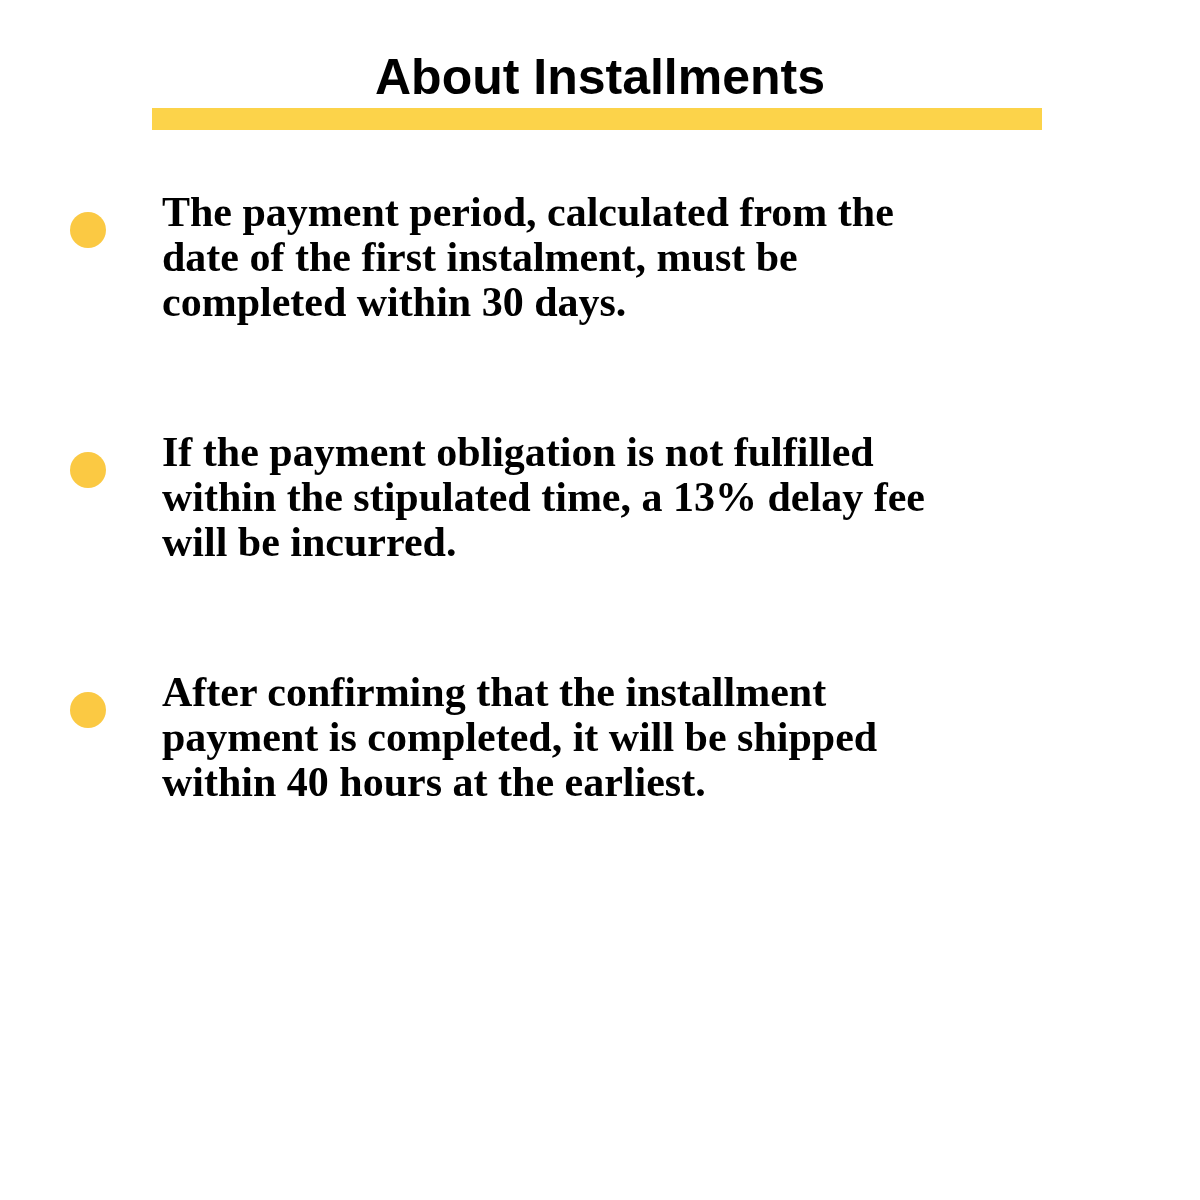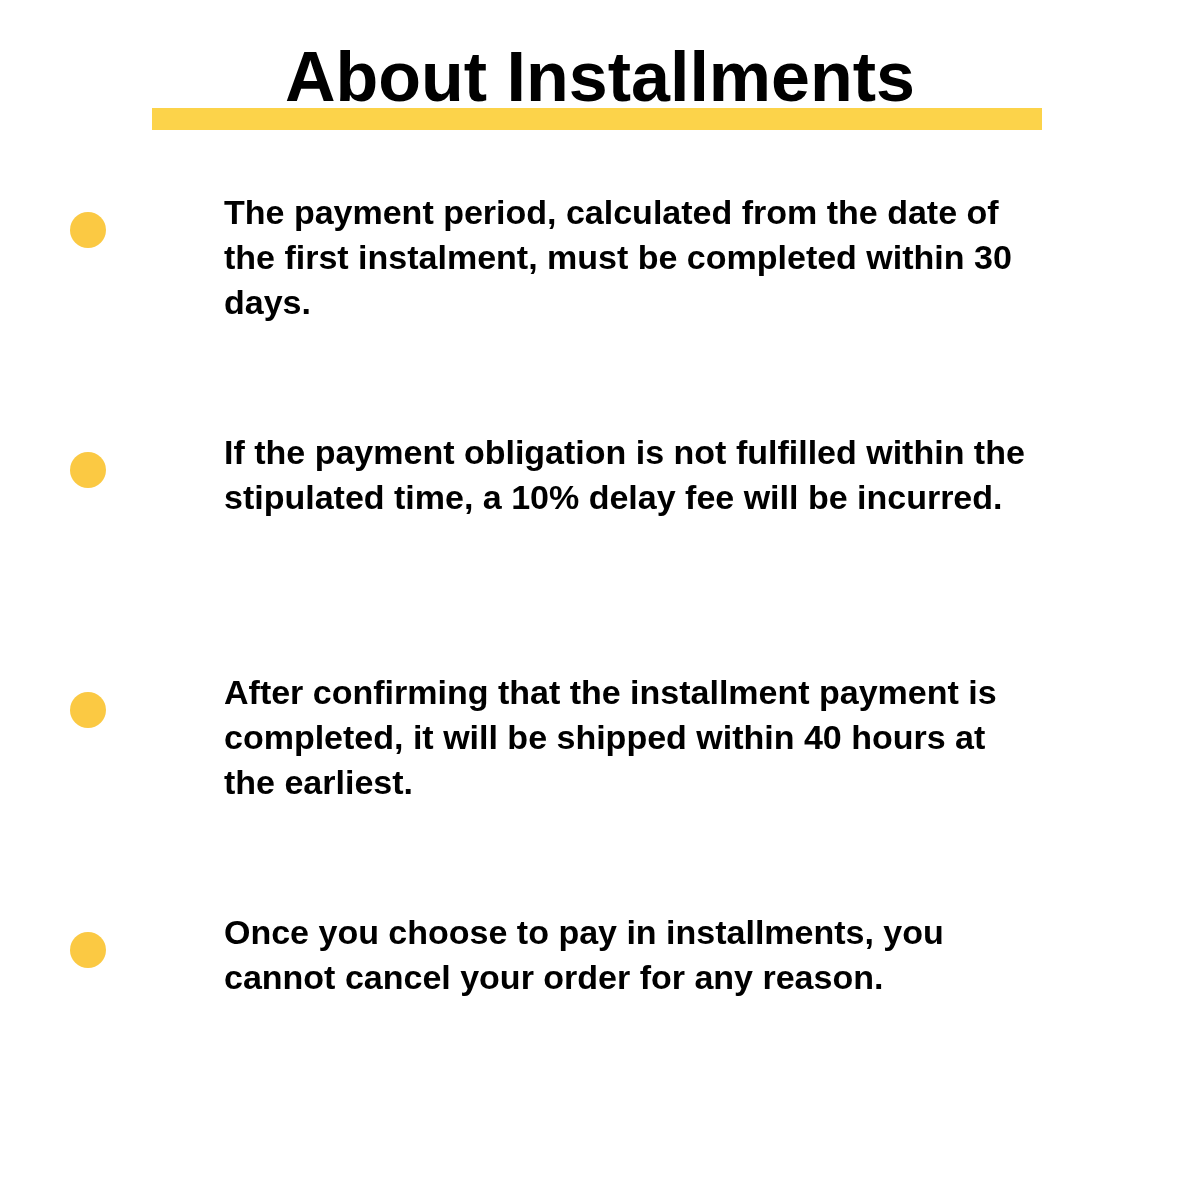--- a/index.html
+++ b/index.html
@@ -33,21 +33,21 @@
     width: 890px;
     height: 22px;
     background: #fcd34a;
   }
   .title-text {
     position: absolute;
     left: 0;
     top: 38px;
     width: 1200px;
     text-align: center;
-    font-size: 70px;
+    font-size: 50px;
     line-height: 78px;
     font-weight: bold;
     color: #000000;
     letter-spacing: 0px;
     white-space: nowrap;
   }
 
   
   .list {
     position: absolute;
@@ -66,26 +66,27 @@
   .bullet {
     flex: 0 0 auto;
     width: 36px;
     height: 36px;
     border-radius: 50%;
     background: #fbc943;
     margin-top: 22px;
   }
   .item-text {
     flex: 0 1 auto;
-    margin-left: 118px;
-    font-size: 34px;
+    margin-left: 56px;
+    font-size: 42px;
     line-height: 45px;
     font-weight: bold;
     color: #000000;
     max-width: 810px;
+    font-family: Liberation Serif, serif;
   }
   
   .list-item:nth-child(1) .item-text { max-width: 790px; }
   .list-item:nth-child(2) .item-text { max-width: 812px; }
   .list-item:nth-child(3) .item-text { max-width: 790px; }
   .list-item:nth-child(4) .item-text { max-width: 780px; }
 </style>
 </head>
 <body>
 
@@ -98,27 +99,23 @@
 
   <div class="list">
 
     <div class="list-item">
       <span class="bullet"></span>
       <div class="item-text">The payment period, calculated from the date of the first instalment, must be completed within 30 days.</div>
     </div>
 
     <div class="list-item">
       <span class="bullet"></span>
-      <div class="item-text">If the payment obligation is not fulfilled within the stipulated time, a 10% delay fee will be incurred.</div>
+      <div class="item-text">If the payment obligation is not fulfilled within the stipulated time, a 13% delay fee will be incurred.</div>
     </div>
 
     <div class="list-item">
       <span class="bullet"></span>
       <div class="item-text">After confirming that the installment payment is completed, it will be shipped within 40 hours at the earliest.</div>
     </div>
 
-    <div class="list-item">
-      <span class="bullet"></span>
-      <div class="item-text">Once you choose to pay in installments, you cannot cancel your order for any reason.</div>
-    </div>
 
   </div>
 </div>
 
 </body></html>

